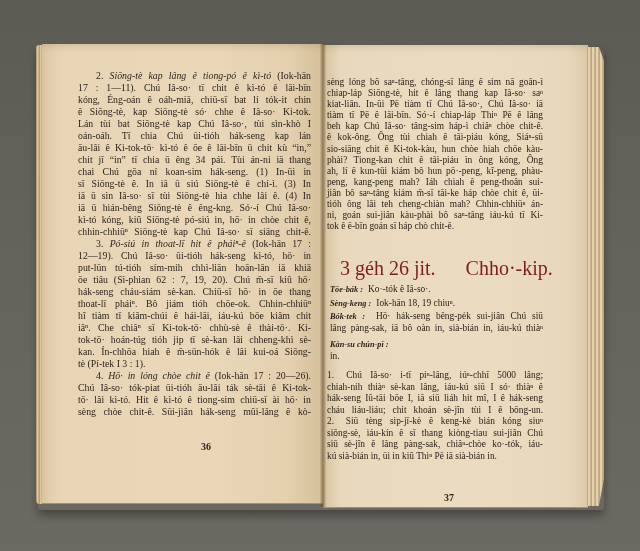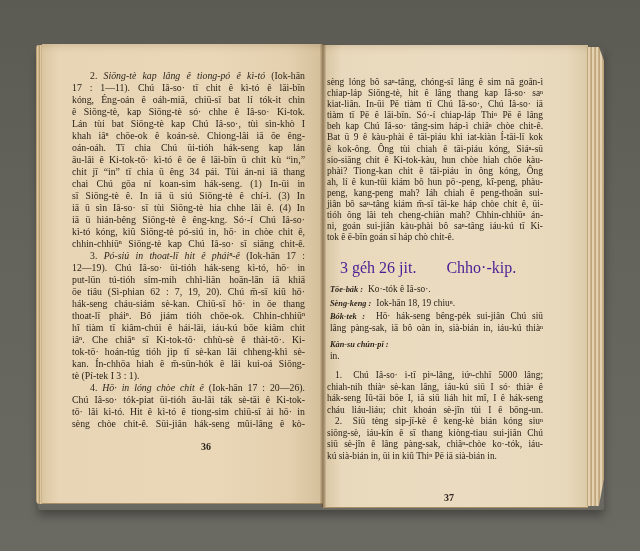--- a/index.html
+++ b/index.html
@@ -34,47 +34,47 @@
       position: absolute; left: 587px; top: 47px; width: 17px; height: 459px;
       background: repeating-linear-gradient(90deg, #bfa57a 0 1px, #e3d1b0 1px 3px, #c9b088 3px 4px);
       clip-path: polygon(0 0, 70% 0, 100% 3%, 100% 94%, 70% 100%, 0 100%);
     }
     .spine {
       position: absolute; left: 320px; top: 44px; width: 6px; height: 463px;
       background: linear-gradient(90deg, rgba(150,120,80,0.15), rgba(90,65,35,0.55) 50%, rgba(150,120,80,0.15));
     }
 
     .col { position: absolute; }
-    .col-left { left: 72px; top: 70px; width: 233px; font-size: 9.8px; line-height: 12px; font-family: Liberation Serif, serif; }
+    .col-left { left: 78px; top: 70px; width: 233px; font-size: 9.8px; line-height: 12px; font-family: Liberation Serif, serif; }
     .col-right { left: 327px; top: 77px; width: 216px; font-size: 9.4px; line-height: 11.1px; }
     .ln {
       height: 12px; text-align: justify; text-align-last: justify;
     }
     .col-right .ln { height: 11.1px; }
     .ln.last { text-align-last: left; }
     .ln.hd { padding-left: 18px; }
     .ln.gap { }
     .ln i { font-style: italic; }
 
     .lesson-heading {
-      position: absolute; left: 340px; top: 257px; font-size: 16px; line-height: 22px;
-      white-space: nowrap; color: #4c1d95;
+      position: absolute; left: 340px; top: 257px; font-size: 20px; line-height: 22px;
+      white-space: nowrap; color: #7f1d1d;
     }
     .lesson-heading .title { margin-left: 30px; }
 
     .meta { position: absolute; left: 330px; top: 282px; width: 213px; font-size: 9.4px; }
     .meta .ln { line-height: 12px; height: 12px; }
     .meta .row-a { height: 14px; line-height: 14px; text-align-last: left; }
     .meta b { font-size: 8.3px; margin-right: 5px; font-style: italic; }
     .meta .prep { margin-top: 4px; text-align-last: left; }
     .meta .prep b { margin-right: 0; }
 
     .points { position: absolute; left: 327px; top: 370px; width: 216px; font-size: 9.4px; line-height: 11.5px; }
     .points .ln { height: 11.5px; }
-    .points .pt { padding-left: 8px; }
+    .points .pt { }
     .points .pt span.num { margin-right: 4px; }
 
     .page-num { position: absolute; font-size: 10px; font-weight: bold; }
     .pn-left { left: 174px; top: 441px; margin-left: 27px; }
     .pn-right { left: 424px; top: 492px; margin-left: 20px; }
   </style>
 </head>
 <body>
 
 <div class="book-shadow"></div>
@@ -83,21 +83,20 @@
 <div class="right-page"></div>
 <div class="right-stack"></div>
 <div class="spine"></div>
 
 <div class="col col-left">
   <div class="ln hd"><span>2.</span> <i>Siōng-tè kap lâng ê tiong-pó ê kì-tó</i><span> (Iok-hān</span></div>
   <div class="ln">17 : 1—11).  Chú Iâ-so· tī chit ê kì-tó ê lāi-bīn</div>
   <div class="ln">kóng, Éng-oán ê oáh-miā, chiū-sī bat lí tók-it chin</div>
   <div class="ln">ê Siōng-tè, kap Siōng-tè só· chhe ê Iâ-so· Ki-tok.</div>
   <div class="ln">Lán tùi bat Siōng-tè kap Chú Iâ-so·, tùi sìn-khò I</div>
-  <div class="ln">khah iâⁿ chōe-ok ê koán-sè.  Chiong-lâi iā ōe êng-</div>
   <div class="ln">oán-oáh.  Tī chia Chú ūi-tióh hák-seng kap lán</div>
   <div class="ln">āu-lâi ê Ki-tok-tō· kì-tó ê ōe ê lāi-bīn ū chit kù “in,”</div>
   <div class="ln">chit jī “in” tī chia ū êng 34 pái.  Tùi án-ni iā thang</div>
   <div class="ln">chai Chú gōa ní koan-sim hák-seng.  (1)  In-ūi in</div>
   <div class="ln">sī Siōng-tè ê.  In iā ū siú Siōng-tè ê chí-ì.  (3)  In</div>
   <div class="ln">iā ū sìn Iâ-so· sī tùi Siōng-tè hia chhe lâi ê.  (4)  In</div>
   <div class="ln">iā ū hián-bêng Siōng-tè ê êng-kng.  Só·-í Chú Iâ-so·</div>
   <div class="ln">kì-tó kóng, kiû Siōng-tè pó-siú in, hō· in chòe chit ê,</div>
   <div class="ln">chhin-chhiūⁿ Siōng-tè kap Chú Iâ-so· sī siāng chit-ê.</div>
   <div class="ln hd"><span>3.</span> <i>Pó-siú in thoat-lī hit ê pháiⁿ-ê</i><span> (Iok-hān 17 :</span></div>
@@ -117,21 +116,20 @@
   <div class="ln">sèng chòe chit-ê.  Sūi-jiân hák-seng mûi-lâng ê kò-</div>
 </div>
 <div class="page-num pn-left">36</div>
 
 <div class="col col-right">
   <div class="ln">sèng lóng bô saⁿ-tâng, chóng-sī lâng ê sim nā goân-ì</div>
   <div class="ln">chiap-láp Siōng-tè, hit ê lâng thang kap Iâ-so· saⁿ</div>
   <div class="ln">kiat-liân.  In-ūi Pē tiàm tī Chú Iâ-so·, Chú Iâ-so· iā</div>
   <div class="ln">tiàm tī Pē ê lāi-bīn.  Só·-í chiap-láp Thiⁿ Pē ê lâng</div>
   <div class="ln">beh kap Chú Iâ-so· tâng-sim háp-ì chiâⁿ chòe chit-ê.</div>
-  <div class="ln">Bat ū 9 ê kàu-phài ê tāi-piáu khì iat-kiàn Í-tāi-lī kok</div>
   <div class="ln">ê kok-ông.  Ông tùi chiah ê tāi-piáu kóng, Siáⁿ-sū</div>
   <div class="ln">sio-siāng chit ê Ki-tok-kàu, hun chòe hiah chōe kàu-</div>
   <div class="ln">phài?  Tiong-kan chit ê tāi-piáu ìn ông kóng, Ông</div>
   <div class="ln">ah, lí ê kun-tūi kiám bô hun pō·-peng, kî-peng, phàu-</div>
   <div class="ln">peng, kang-peng mah?  Iáh chiah ê peng-thoân sui-</div>
   <div class="ln">jiân bô saⁿ-tâng kiám m̄-sī tāi-ke háp chòe chit ê, ūi-</div>
   <div class="ln">tióh ông lâi teh cheng-chiàn mah?  Chhin-chhiūⁿ án-</div>
   <div class="ln">ni, goán sui-jiân kàu-phài bô saⁿ-tâng iáu-kú tī Ki-</div>
   <div class="ln last">tok ê ē-bīn goán sī háp chò chit-ê.</div>
 </div>

